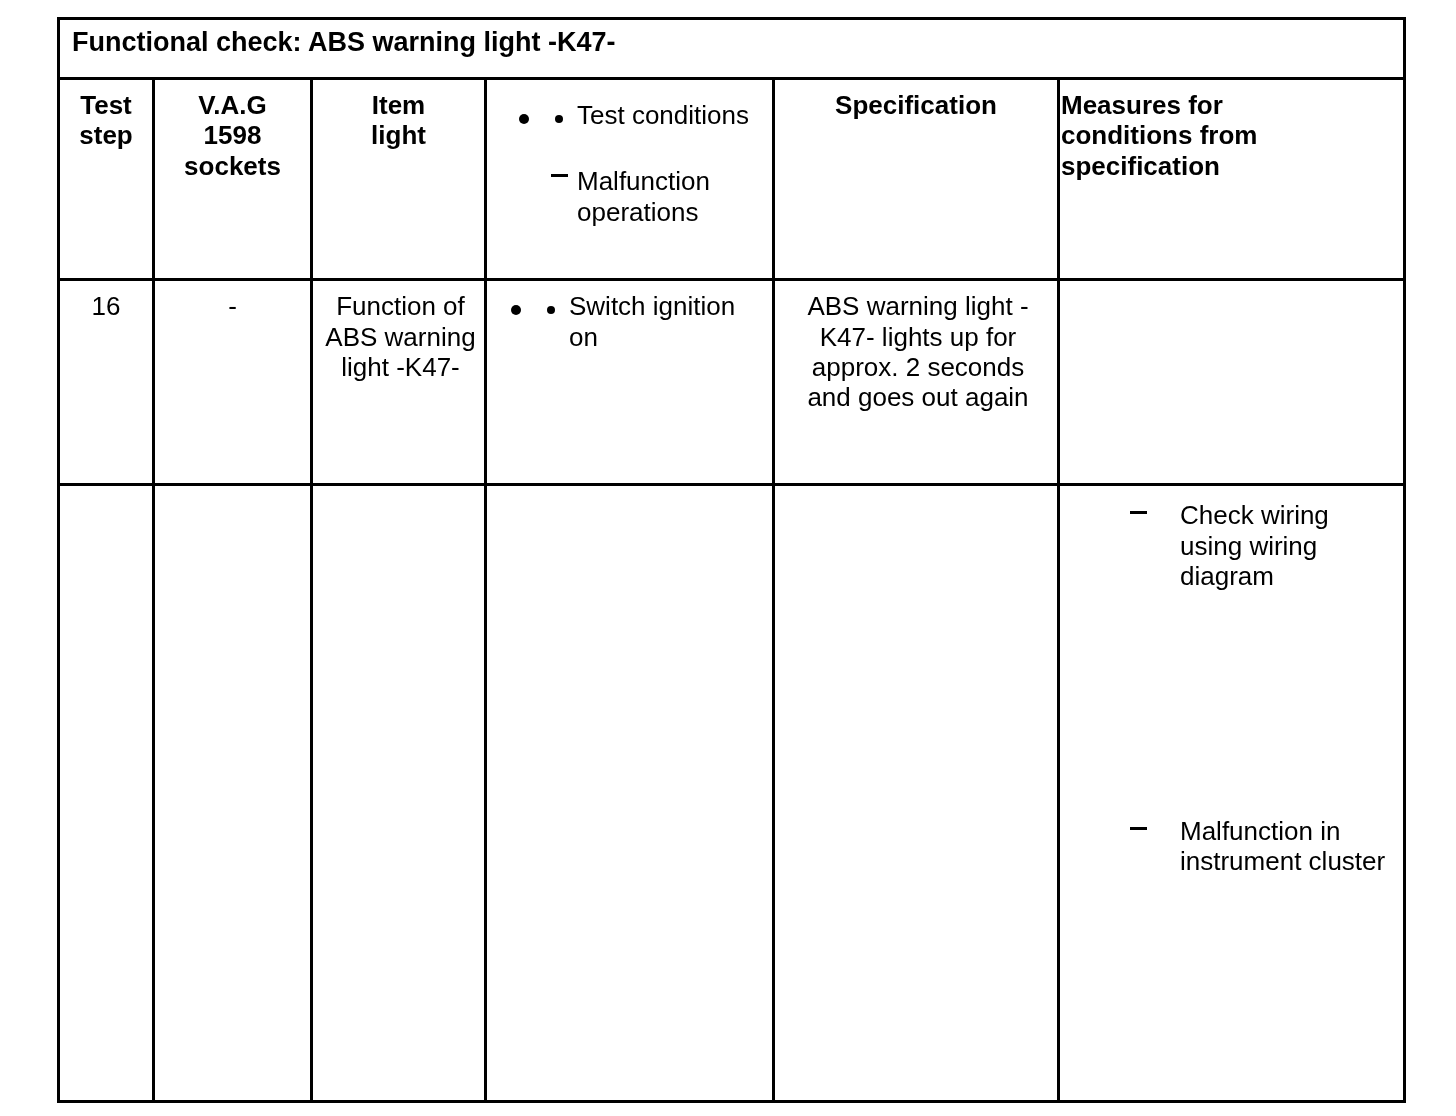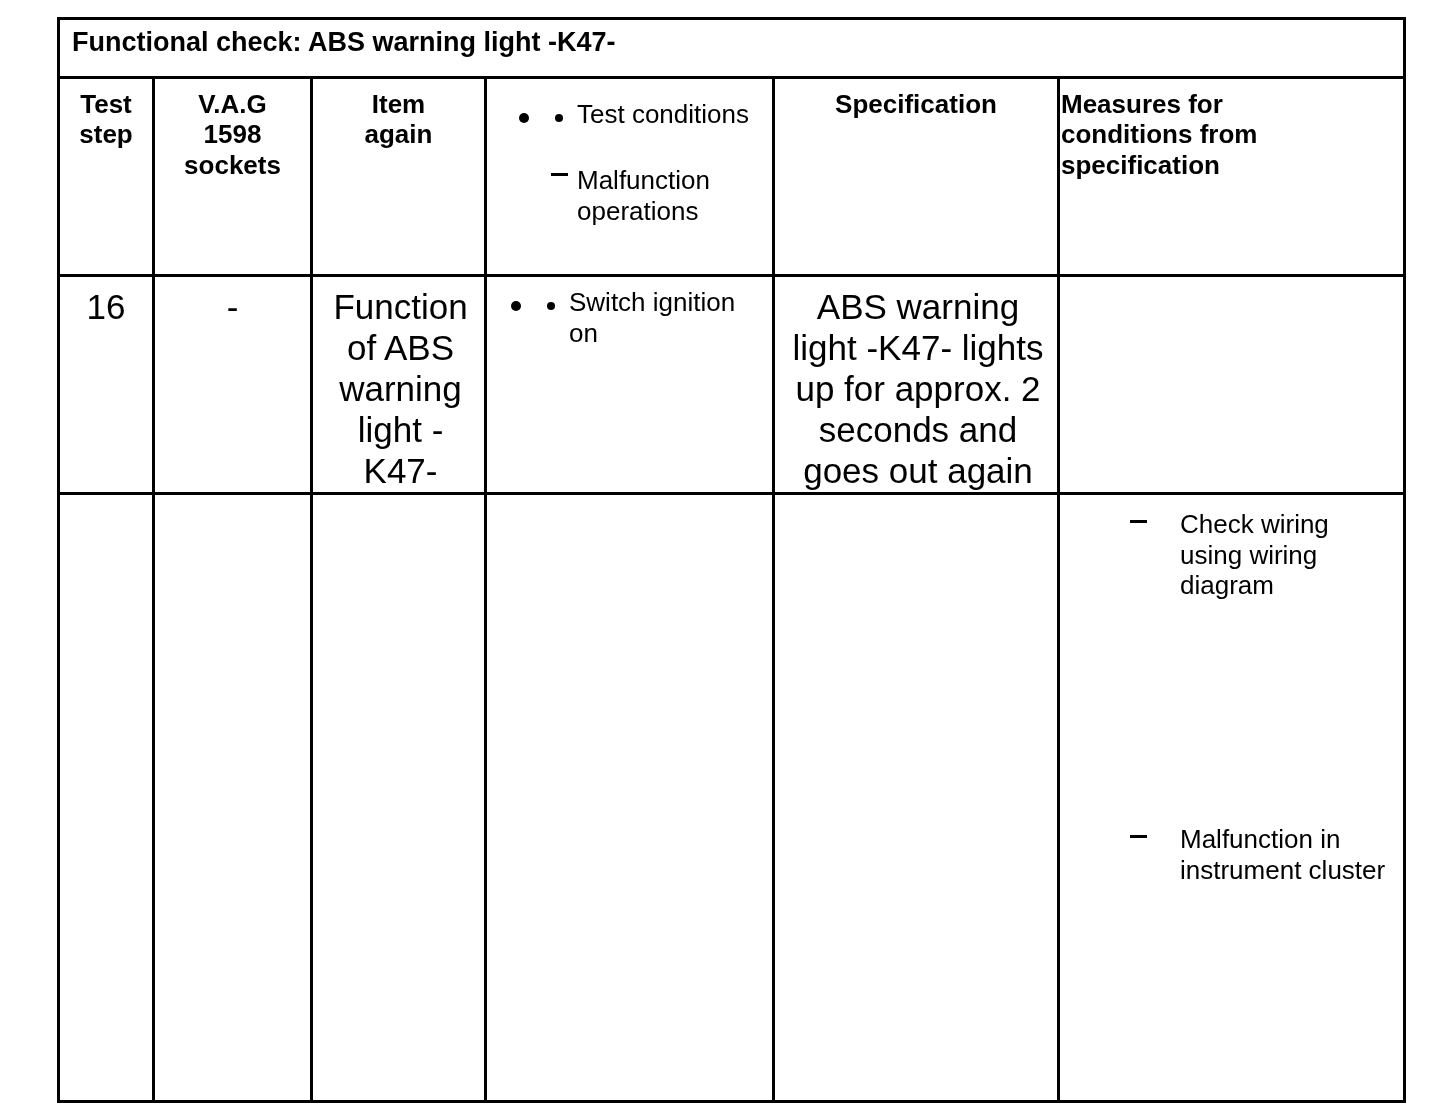--- a/index.html
+++ b/index.html
@@ -123,21 +123,21 @@
     font-size: 26px;
     line-height: 1.17;
     font-weight: normal;
   }
 
   
   .body-row td {
     height: 199px;
   }
   .cell-text {
-    font-size: 35px;
+    font-size: 26px;
     line-height: 1.17;
     font-weight: normal;
     padding: 10px 8px 0 8px;
   }
   .cell-text.center {
     text-align: center;
   }
   .cell-text.left {
     text-align: center;
     padding-left: 12px;
@@ -196,21 +196,21 @@
       <td>
         <div class="hdr">
           <div>V.A.G</div>
           <div>1598</div>
           <div>sockets</div>
         </div>
       </td>
       <td>
         <div class="hdr">
           <div>Item</div>
-          <div>again</div>
+          <div>light</div>
         </div>
       </td>
       <td>
         <div class="hdr-plain">
           <div class="mk-block">
             <span class="mk-outer-dot"></span>
             <span class="mk-inner-dot"></span>
             <span class="mk-text">Test conditions</span>
           </div>
           <div class="mk-block">

